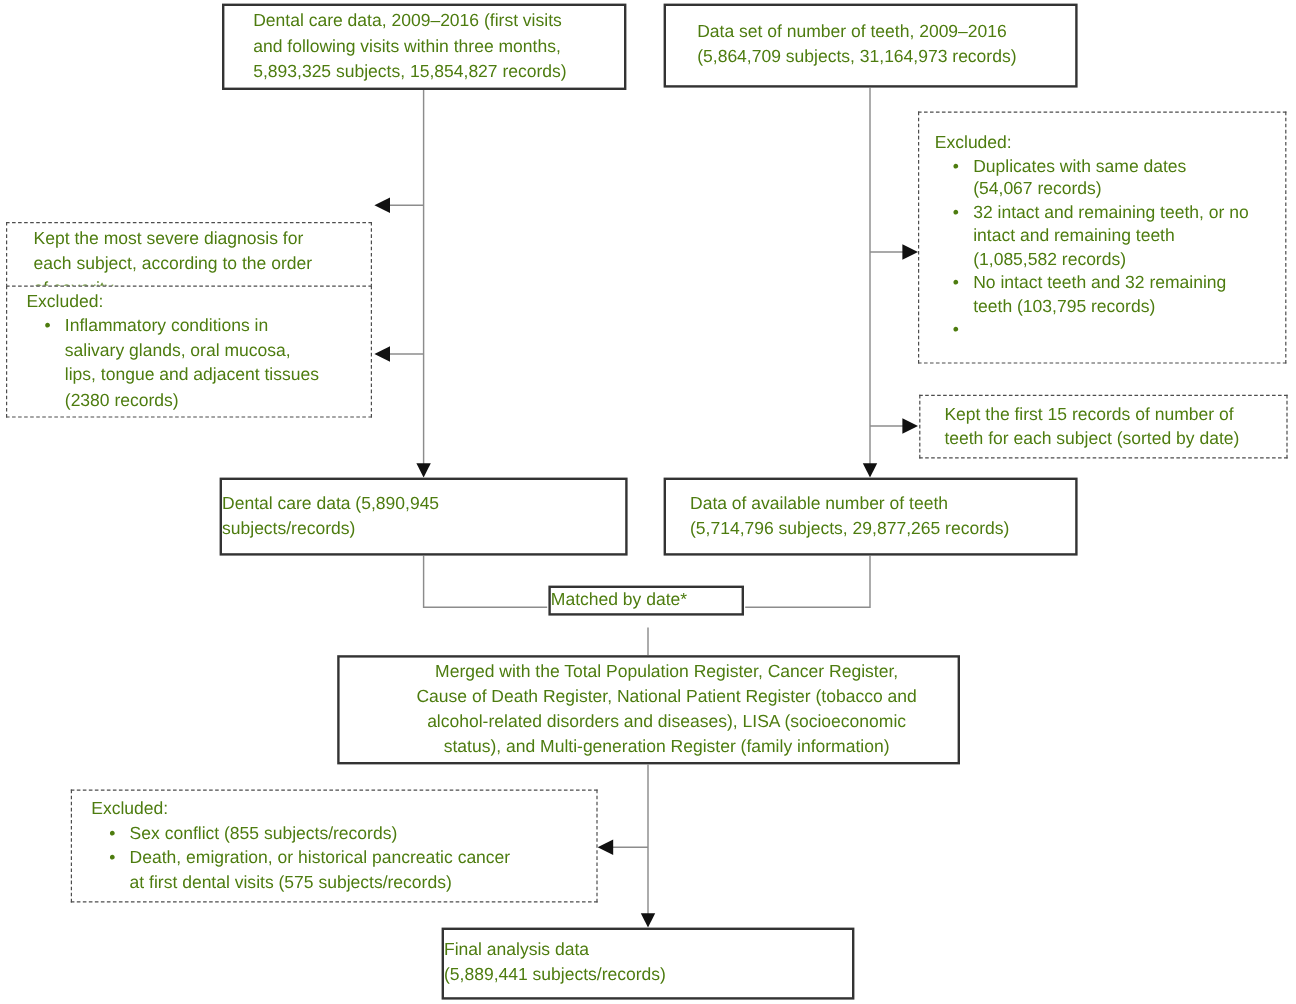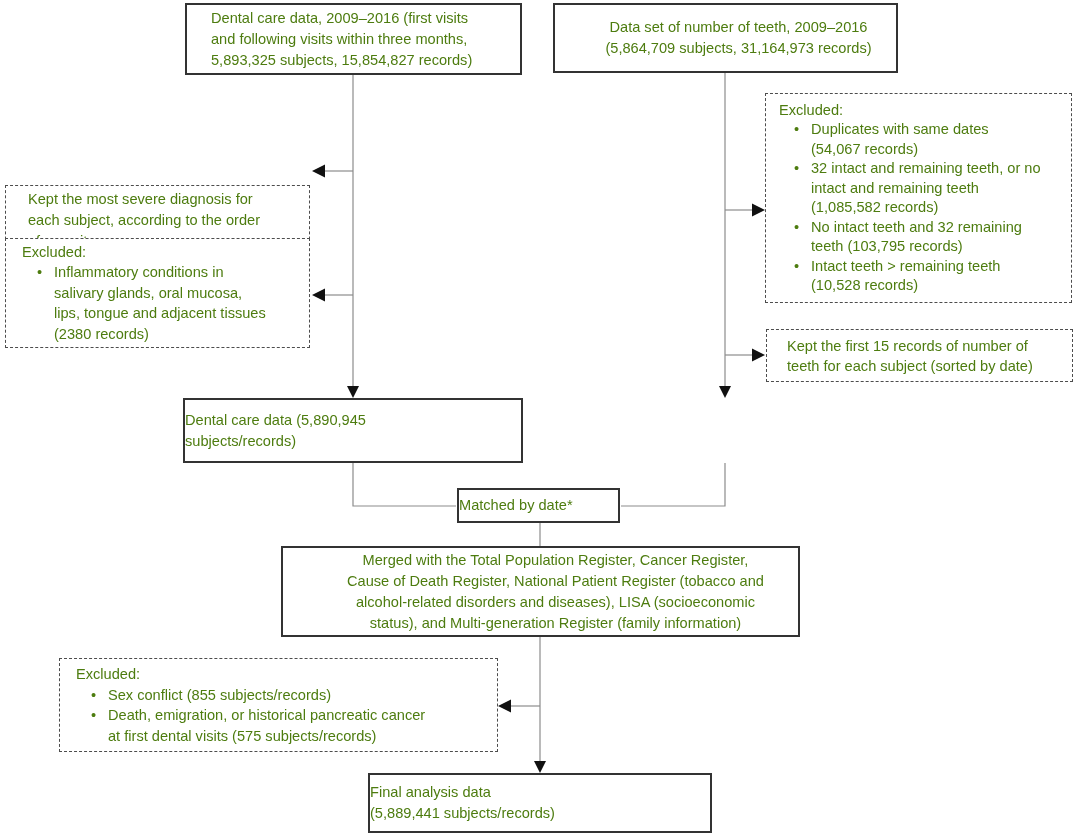--- a/index.html
+++ b/index.html
@@ -9,21 +9,21 @@
     color:#4d7c0f;font-size:14.6px;overflow:hidden;
   }
   .box{
     position:absolute;background:#ffffff;box-sizing:border-box;
     display:flex;flex-direction:column;justify-content:center;
   }
   .solid{border:2px solid #333333;}
   .dashed{border:1.6px dashed #4d4d4d;}
   .txt{white-space:pre;line-height:21px;}
   .center{text-align:left;}
-  .pl24{padding-left:24px;} .pl26{padding-left:26px;text-align:center;} .pl20{padding-left:20px;}
+  .pl24{padding-left:24px;} .pl26{padding-left:26px;} .pl20{padding-left:20px;}
   .pl30{padding-left:30px;text-align:center;} .pl22{padding-left:22px;margin-top:48px;} .pl16{padding-left:16px;}
   .pl13{padding-left:13px;}
   .lh195 .txt,.lh195 .btxt,.lh195 .ex-label{line-height:19.5px;}
   .lh204 .txt,.lh204 .btxt,.lh204 .ex-label{line-height:20.4px;}
   .lh205 .txt,.lh205 .btxt,.lh205 .ex-label{line-height:20.5px;}
   .lh20 .txt{line-height:20px;}
   .ex-label{line-height:20.5px;white-space:pre;}
   .bullet-item{display:flex;align-items:flex-start;margin-left:15px;}
   .bullet{flex:0 0 17px;line-height:inherit;}
   .lh195 .bullet{line-height:19.5px;} .lh204 .bullet{line-height:20.4px;}
@@ -104,37 +104,39 @@
 intact and remaining teeth
 (1,085,582 records)</span>
     </div>
     <div class="bullet-item">
       <span class="bullet">•</span>
       <span class="btxt">No intact teeth and 32 remaining
 teeth (103,795 records)</span>
     </div>
     <div class="bullet-item">
       <span class="bullet">•</span>
-      <span class="btxt">Intact teeth &gt; remaining teeth
-(10,528 records)</span>
     </div>
   </div>
 
   <div class="box dashed pl20 lh20" style="left:766px;top:329px;width:307px;height:53px">
     <div class="txt">Kept the first 15 records of number of
 teeth for each subject (sorted by date)</div>
   </div>
 
   <div class="box solid center" style="left:183px;top:398px;width:340px;height:65px">
     <div class="txt">Dental care data (5,890,945
 subjects/records)</div>
   </div>
 
+  <div class="box solid pl20" style="left:553px;top:398px;width:345px;height:65px">
+    <div class="txt">Data of available number of teeth
+(5,714,796 subjects, 29,877,265 records)</div>
+  </div>
 
-  <div class="box solid center" style="left:457px;top:488px;width:163px;height:35px">
+  <div class="box solid center" style="left:457px;top:488px;width:163px;height:25px">
     <div class="txt">Matched by date*</div>
   </div>
 
   <div class="box solid pl30" style="left:281px;top:546px;width:519px;height:91px">
     <div class="txt">Merged with the Total Population Register, Cancer Register,
 Cause of Death Register, National Patient Register (tobacco and
 alcohol-related disorders and diseases), LISA (socioeconomic
 status), and Multi-generation Register (family information)</div>
   </div>
 

